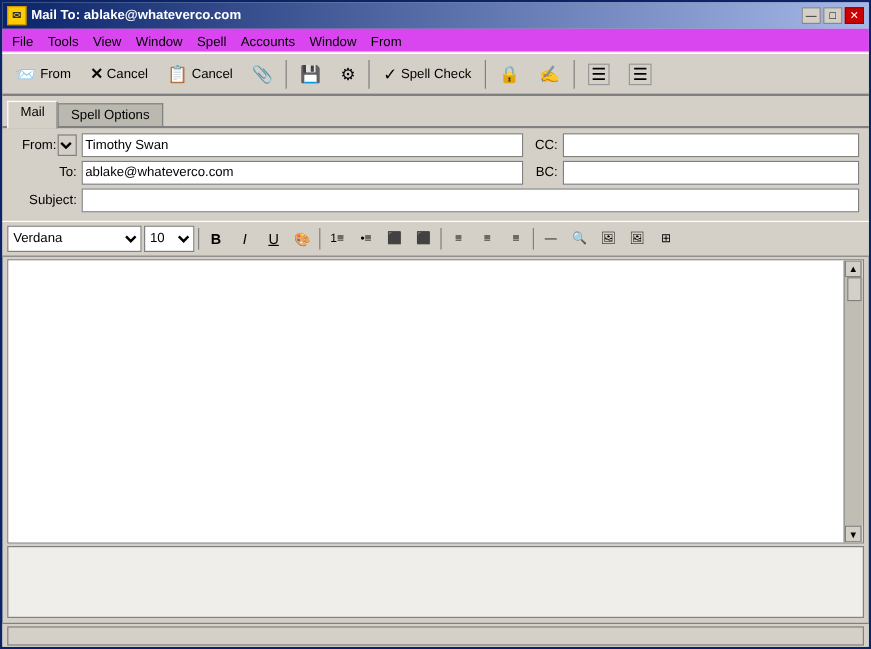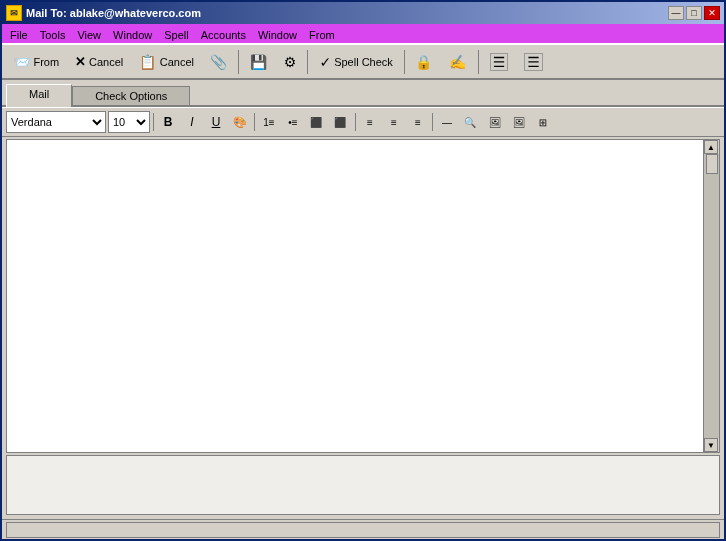--- a/index.html
+++ b/index.html
@@ -129,21 +129,21 @@
     
     .tabs {
       display: flex;
       background: #d4d0c8;
       padding: 4px 4px 0;
       flex-shrink: 0;
       border-bottom: 2px solid #808080;
     }
 
     .tab {
-      padding: 3px 22px;
+      padding: 3px 10px;
       background: #d4d0c8;
       border: 1px solid #808080;
       border-bottom: none;
       cursor: pointer;
       font-size: 11px;
       position: relative;
     }
 
     .tab.active {
       background: #d4d0c8;
@@ -195,21 +195,21 @@
       padding: 0 4px;
       gap: 2px;
       flex-shrink: 0;
     }
 
     .font-select {
       height: 22px;
       font-size: 11px;
       background: white;
       border: 1px solid #808080;
-      width: 100px;
+      width: 112px;
     }
 
     .size-select {
       height: 22px;
       font-size: 11px;
       background: white;
       border: 1px solid #808080;
       width: 42px;
     }
 
@@ -340,24 +340,50 @@
     <button class="toolbar-btn">
       <span style="font-size:14px; border:1px solid #999; padding:0 2px;">☰</span>
     </button>
   </div>
 
   <div class="tabs">
     <div class="tab active">
       <span>Mail</span>
     </div>
     <div class="tab">
-      <span>Check Options</span>
-    </div>
-  </div>
-
+      <span>Spell Options</span>
+    </div>
+  </div>
+
+  <div class="form-area">
+
+    <div class="form-row">
+      <div style="display:flex; align-items:center; width:54px; flex-shrink:0; justify-content:flex-end; gap:0;">
+        <span style="font-size:11px;">From:</span>
+        <select style="height:18px;font-size:10px;border:1px solid #808080;background:#d4d0c8; margin-left:1px; width:16px; padding:0;">
+          <option>▼</option>
+        </select>
+      </div>
+      <input type="text" class="form-input" style="flex: 1.5 1 0%;" value="Timothy Swan">
+      <span style="font-size:11px; width:25px; text-align:right;">CC:</span>
+      <input type="text" class="form-input" style="flex: 1 1 0%;">
+    </div>
+
+    <div class="form-row">
+      <span style="font-size:11px; width:54px; text-align:right; flex-shrink:0;">To:</span>
+      <input type="text" class="form-input" style="flex: 1.5 1 0%;" value="ablake@whateverco.com">
+      <span style="font-size:11px; width:25px; text-align:right;">BC:</span>
+      <input type="text" class="form-input" style="flex: 1 1 0%;">
+    </div>
+
+    <div class="form-row">
+      <span style="font-size:11px; width:54px; text-align:right; flex-shrink:0;">Subject:</span>
+      <input type="text" class="form-input" style="flex: 1 1 0%;">
+    </div>
+  </div>
 
   <div class="format-toolbar">
     <select class="font-select">
       <option>Verdana</option>
       <option>Arial</option>
       <option>Times New Roman</option>
       <option>Courier New</option>
     </select>
     <select class="size-select">
       <option>8</option>

